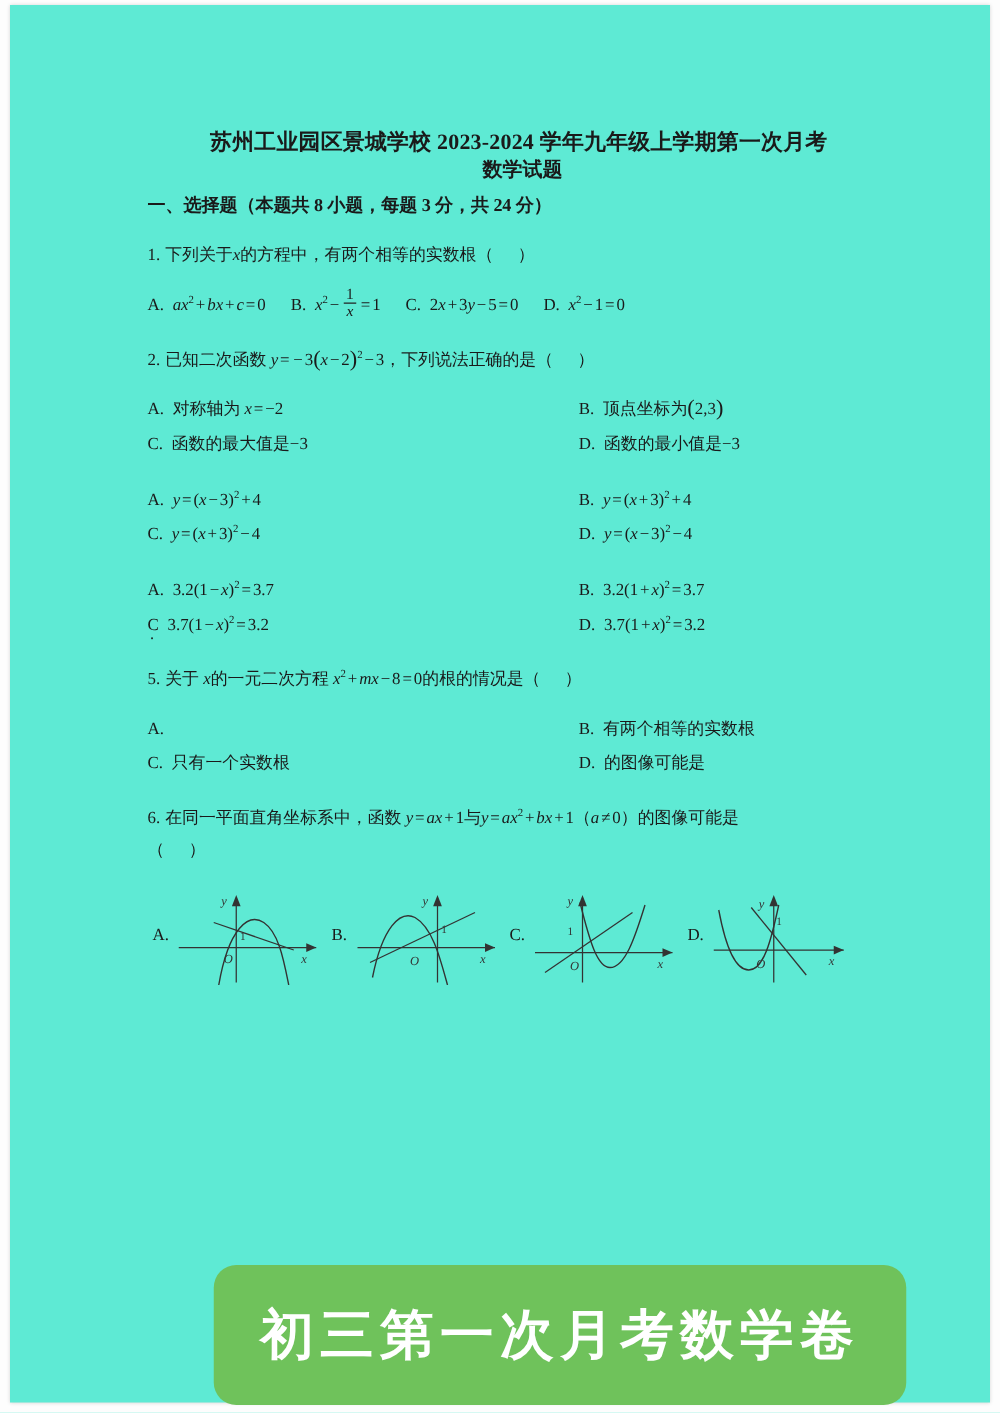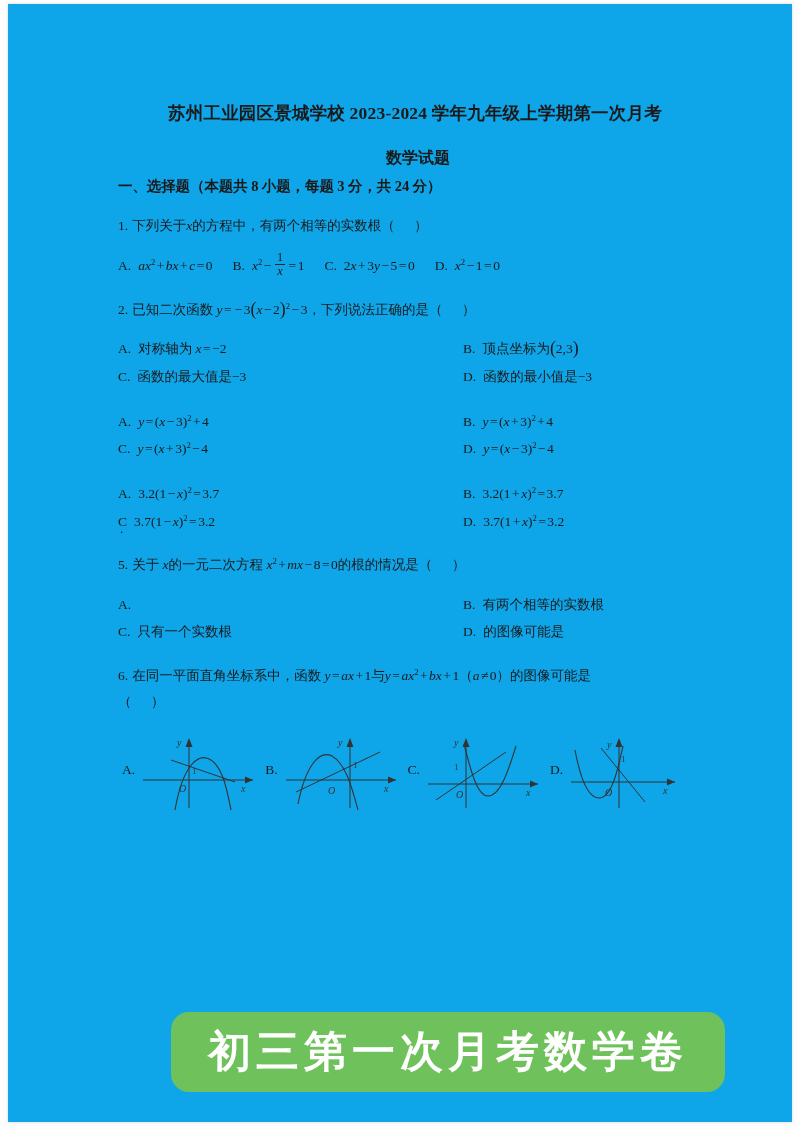--- a/index.html
+++ b/index.html
@@ -13,21 +13,21 @@
     font-family: "Liberation Serif", "DejaVu Serif", serif;
     color: #1a1a1a;
     overflow: hidden;
   }
   .page {
     position: absolute;
     left: 8px;
     top: 4px;
     width: 784px;
     height: 1118px;
-    background: #0ea5e9;
+    background: #5eead4;
     box-shadow: 0 0 3px rgba(0,0,0,0.16);
     box-sizing: border-box;
   }
   .content {
     position: absolute;
     left: 110px;
     top: 96px;
     width: 600px;
   }
 
@@ -37,21 +37,20 @@
     text-align: center;
     letter-spacing: 0.2px;
     line-height: 1.5;
     white-space: nowrap;
     margin-left: -6px;
   }
   .doc-subtitle {
     font-size: 16px;
     font-weight: bold;
     text-align: center;
-    margin-top: 22px;
   }
   .section-head {
     font-size: 14.5px;
     font-weight: bold;
     margin-top: 8px;
     letter-spacing: -0.1px;
   }
 
   .q {
     margin-top: 17px;
@@ -139,21 +138,21 @@
   .graph-item { display: flex; align-items: center; }
   .graph-lbl { font-size: 13.5px; margin-right: 2px; }
   .graph-svg { display: block; }
 
   
   .banner {
     position: absolute;
     left: 163px;
     top: 1008px;
     width: 554px;
-    height: 80px;
+    height: 112px;
     background: #6FC25B;
     border-radius: 18px;
     display: flex;
     align-items: center;
     justify-content: center;
   }
   .banner-text {
     color: #ffffff;
     font-family: "DejaVu Sans", sans-serif;
     font-size: 43px;

